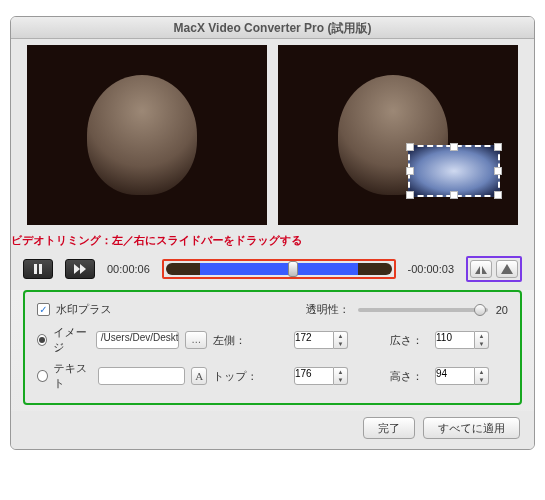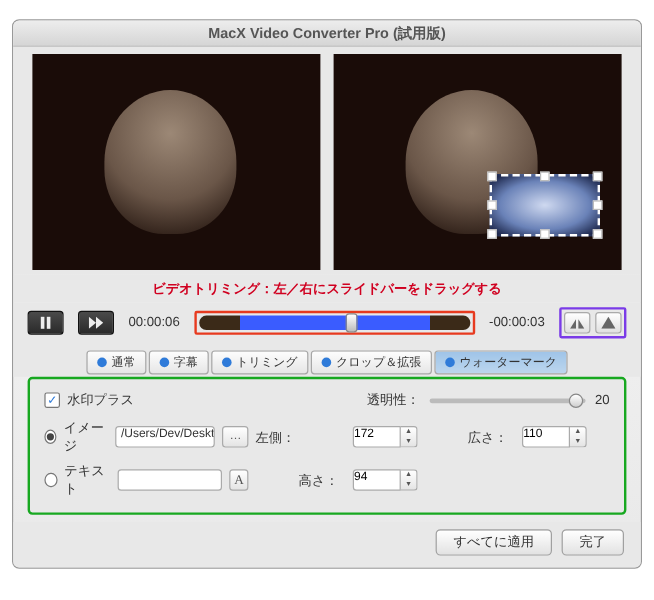--- a/index.html
+++ b/index.html
@@ -64,21 +64,20 @@
     position: absolute;
     width: 8px; height: 8px;
     background: #fff;
     border: 1px solid #bcbcbc;
   }
   .h.tl{left:-4px;top:-4px}.h.tr{right:-4px;top:-4px}.h.bl{left:-4px;bottom:-4px}.h.br{right:-4px;bottom:-4px}
   .h.tm{left:50%;margin-left:-4px;top:-4px}.h.bm{left:50%;margin-left:-4px;bottom:-4px}
   .h.ml{left:-4px;top:50%;margin-top:-4px}.h.mr{right:-4px;top:50%;margin-top:-4px}
 
   .caption-row {
-    text-align: center;
     padding: 4px 0;
     background: #e8e8e8;
   }
   .caption-row span {
     color: #d00020;
     font-size: 11px;
     font-weight: bold;
   }
 
   .transport-row {
@@ -235,42 +234,20 @@
           </svg>
       </div>
       <div class="flip-btn">
         <svg width="12" height="10" viewBox="0 0 12 10">
             <polygon points="0,10 6,0 12,10" fill="#666"></polygon>
           </svg>
       </div>
     </div>
   </div>
 
-  <div class="tabs-row">
-    <div class="tab">
-        <span class="dot"></span>
-        <span>通常</span>
-      </div>
-    <div class="tab">
-        <span class="dot"></span>
-        <span>字幕</span>
-      </div>
-    <div class="tab">
-        <span class="dot"></span>
-        <span>トリミング</span>
-      </div>
-    <div class="tab">
-        <span class="dot"></span>
-        <span>クロップ＆拡張</span>
-      </div>
-    <div class="tab active">
-        <span class="dot"></span>
-        <span>ウォーターマーク</span>
-      </div>
-  </div>
 
   <div class="panel">
     <div class="row">
       <div style="display:flex;align-items:center;gap:6px;flex:1">
         <div class="checkbox">✓</div>
         <span class="label">水印プラス</span>
       </div>
       <span class="label">透明性：</span>
       <div class="slider-track">
         <div class="slider-thumb"></div>
@@ -307,30 +284,40 @@
       </div>
     </div>
 
     <div class="grid-row">
       <div class="col1">
         <div class="radio"></div>
         <span class="label">テキスト</span>
         <div class="input" style="width:100px"></div>
         <div class="font-btn">A</div>
       </div>
+      <div class="col2">
+        <span class="label">トップ：</span>
+        <div class="spinner">
+          <div class="spin-input">176</div>
+          <div class="spin-buttons">
+              <div>▲</div>
+              <div>▼</div>
+            </div>
+        </div>
+      </div>
       <div class="col3">
         <span class="label">高さ：</span>
         <div class="spinner">
           <div class="spin-input">94</div>
           <div class="spin-buttons">
               <div>▲</div>
               <div>▼</div>
             </div>
         </div>
       </div>
     </div>
   </div>
 
   <div class="footer">
+    <div class="btn">完了</div>
     <div class="btn">すべてに適用</div>
-    <div class="btn">完了</div>
   </div>
 </div>
 
 </body></html>

